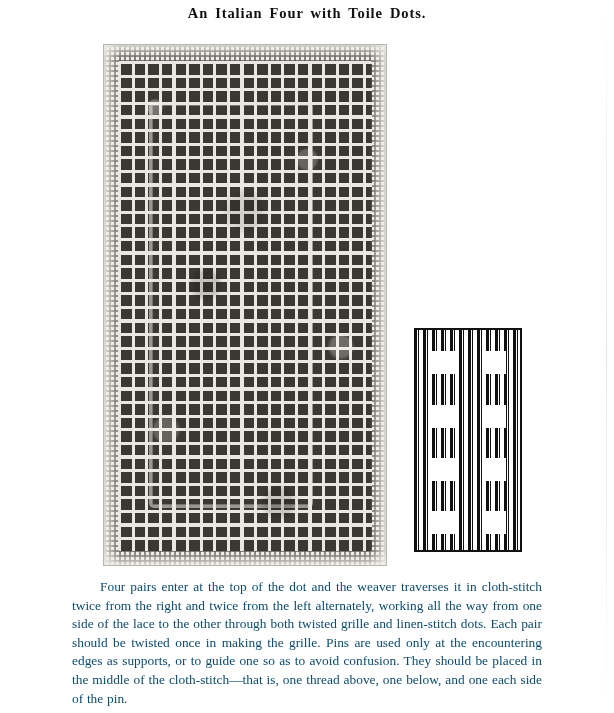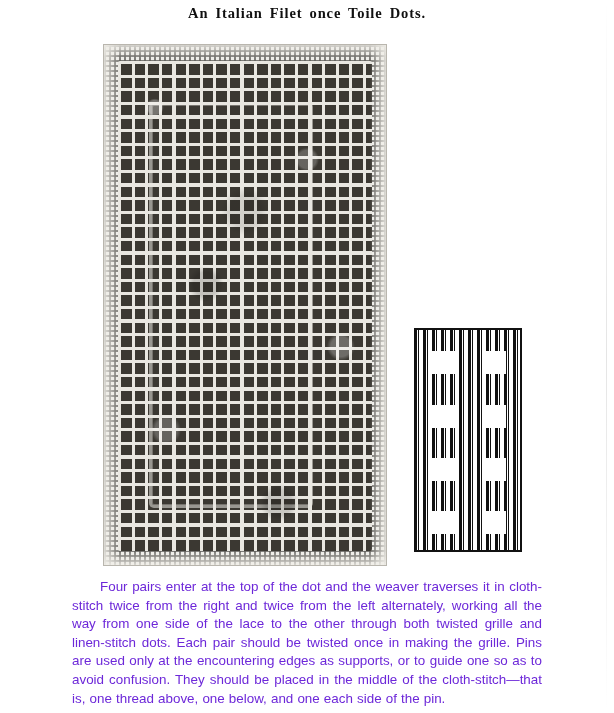--- a/index.html
+++ b/index.html
@@ -155,26 +155,26 @@
     background: #ffffff;
     box-shadow: 0 0 0 1px #ffffff;
   }
 
   
   #body-text {
     position: absolute;
     left: 72px;
     top: 578px;
     width: 470px;
-    font-family: Liberation Sans, sans-serif;
+    font-family: Liberation Serif, serif;
     font-size: 13.4px;
     line-height: 18.6px;
     text-align: justify;
     text-indent: 28px;
-    color: #6d28d9;
+    color: #0c4a6e;
     word-spacing: 0.4px;
   }
 
   
   #scan-edge-artifact {
     position: absolute;
     left: 606px;
     top: 0;
     width: 1px;
     height: 713px;
@@ -182,21 +182,21 @@
         rgba(0,0,0,0) 0%,
         rgba(0,0,0,0.06) 22%,
         rgba(0,0,0,0.10) 50%,
         rgba(0,0,0,0.05) 78%,
         rgba(0,0,0,0) 100%);
   }
 </style>
 </head>
 <body>
 
-<div id="page-title">An Italian Filet once Toile Dots.</div>
+<div id="page-title">An Italian Four with Toile Dots.</div>
 
 <div id="lace-photo">
   <div class="photo-layer mesh-fine"></div>
   <div class="mesh-field">
     <div class="mesh-inner-frame"></div>
   </div>
   <div class="photo-layer mesh-noise"></div>
   <div class="photo-layer mesh-vignette"></div>
 </div>
 

